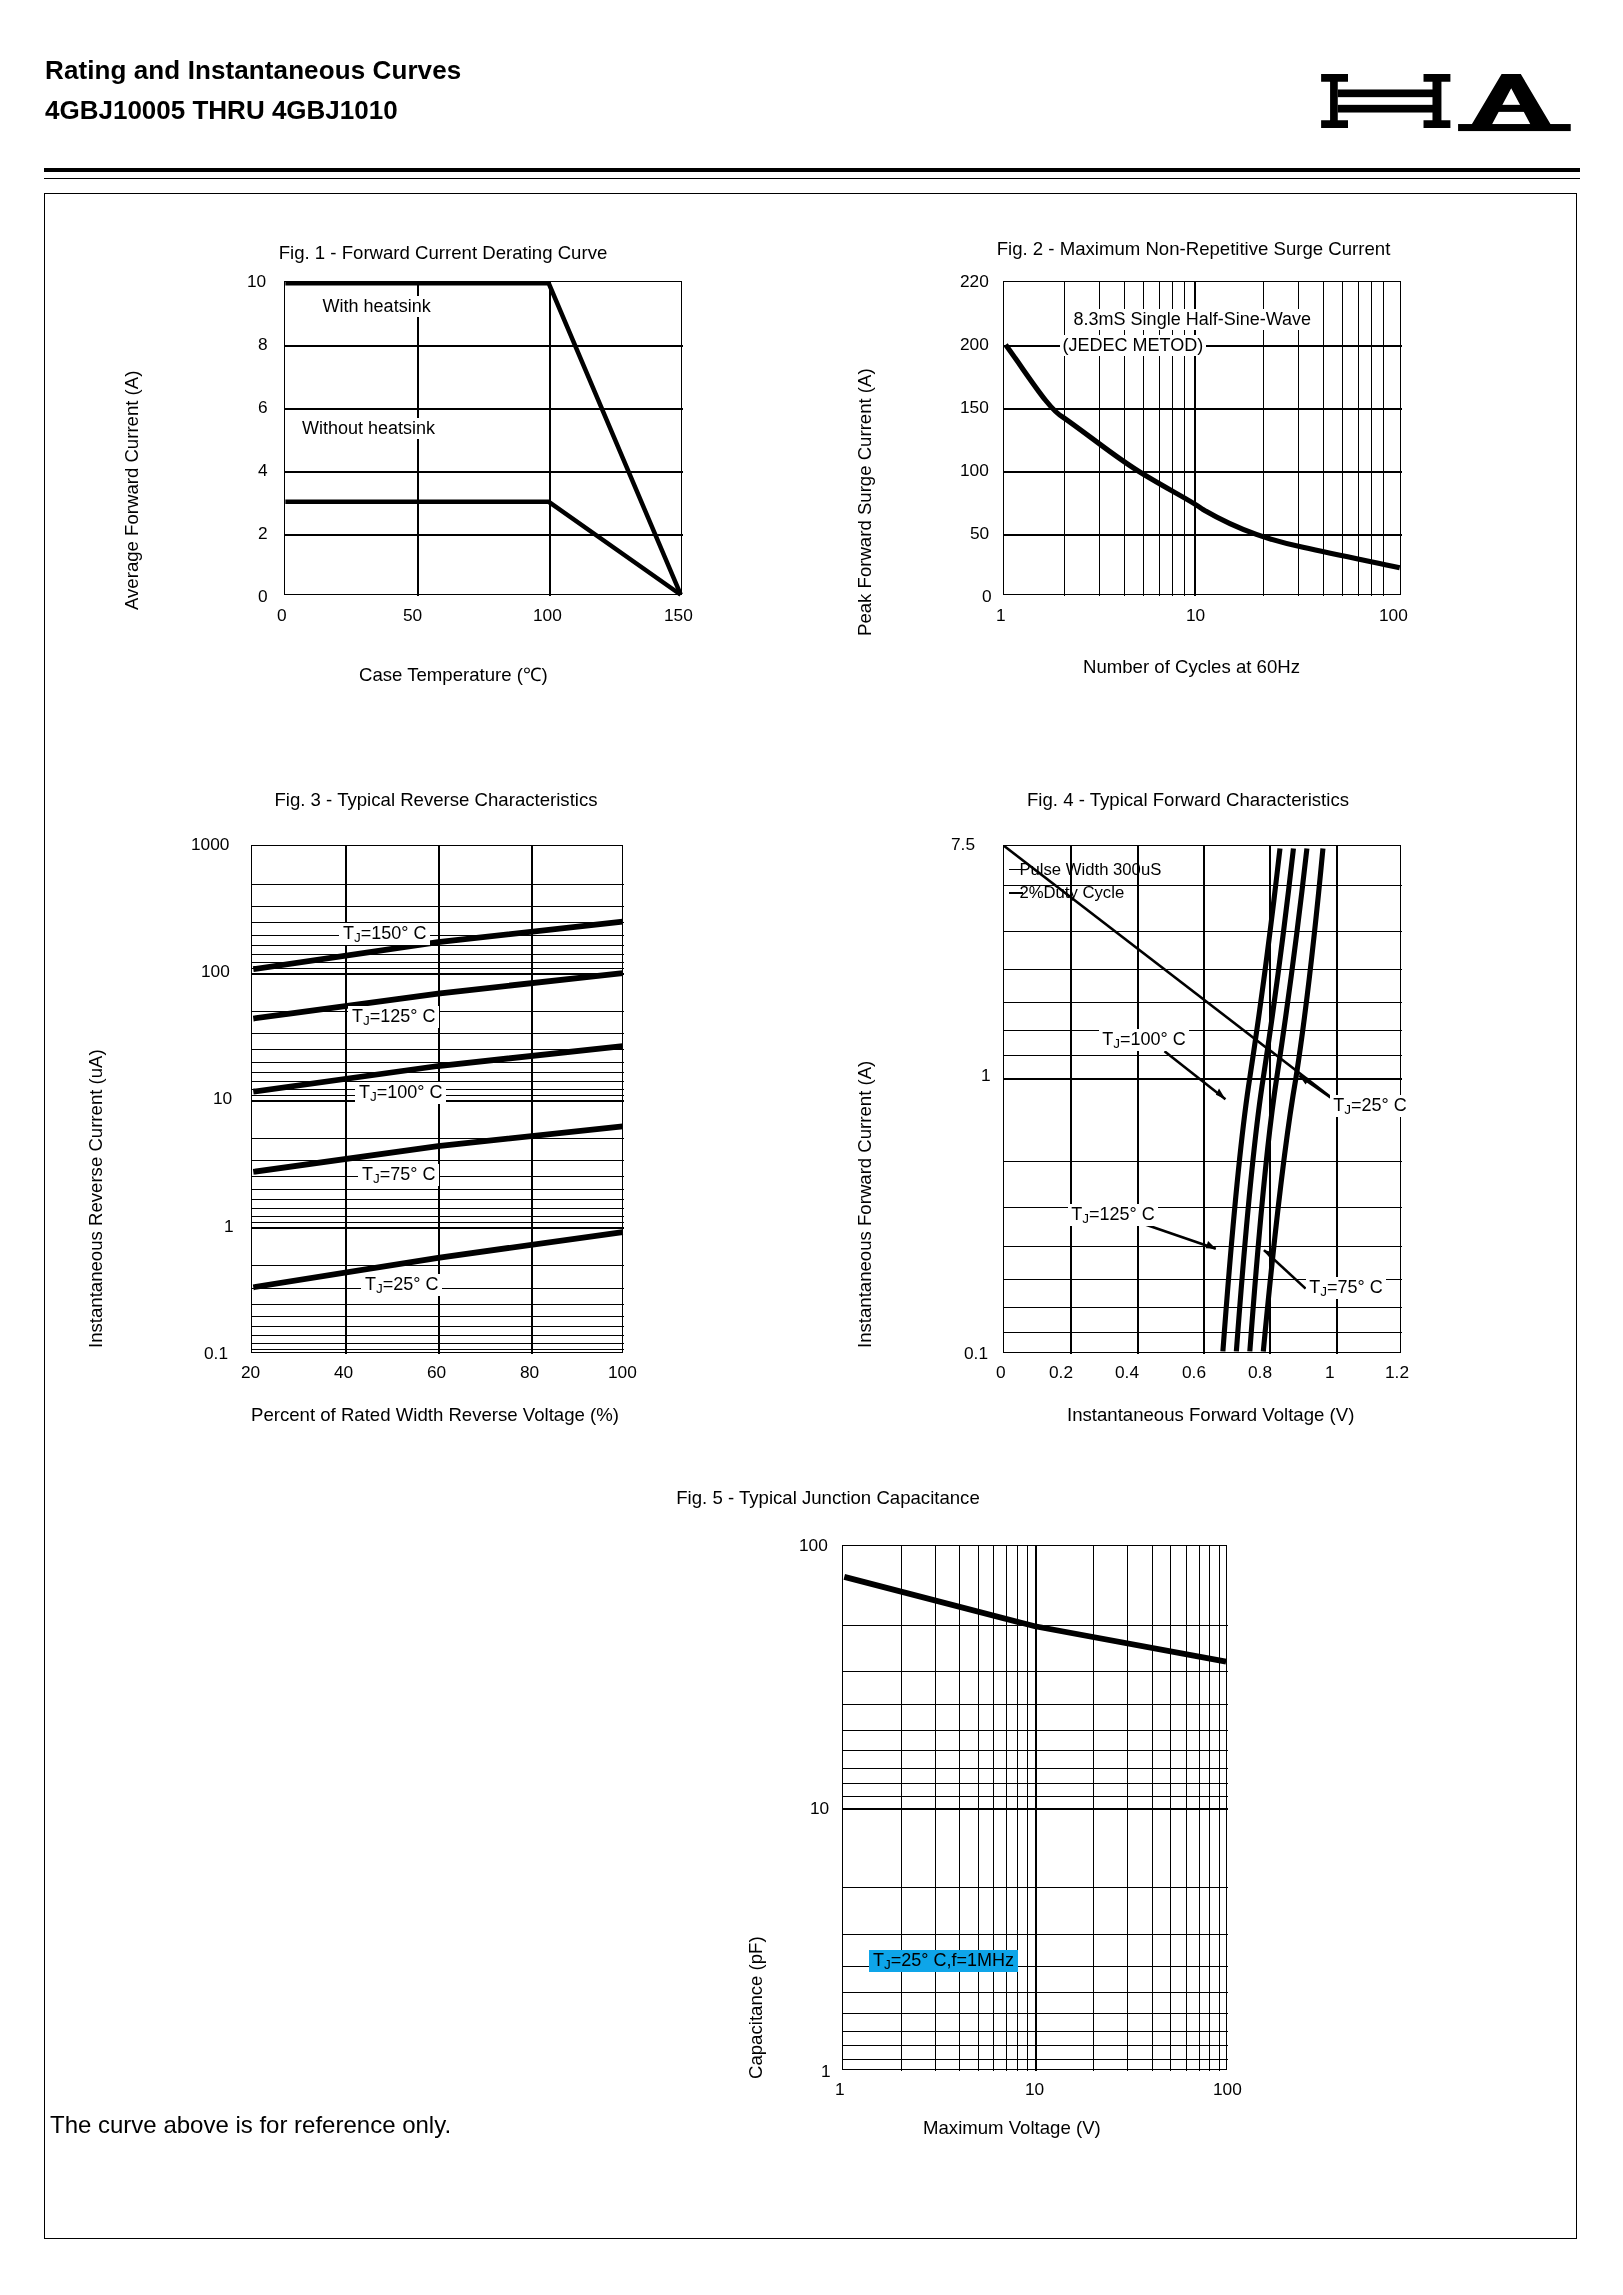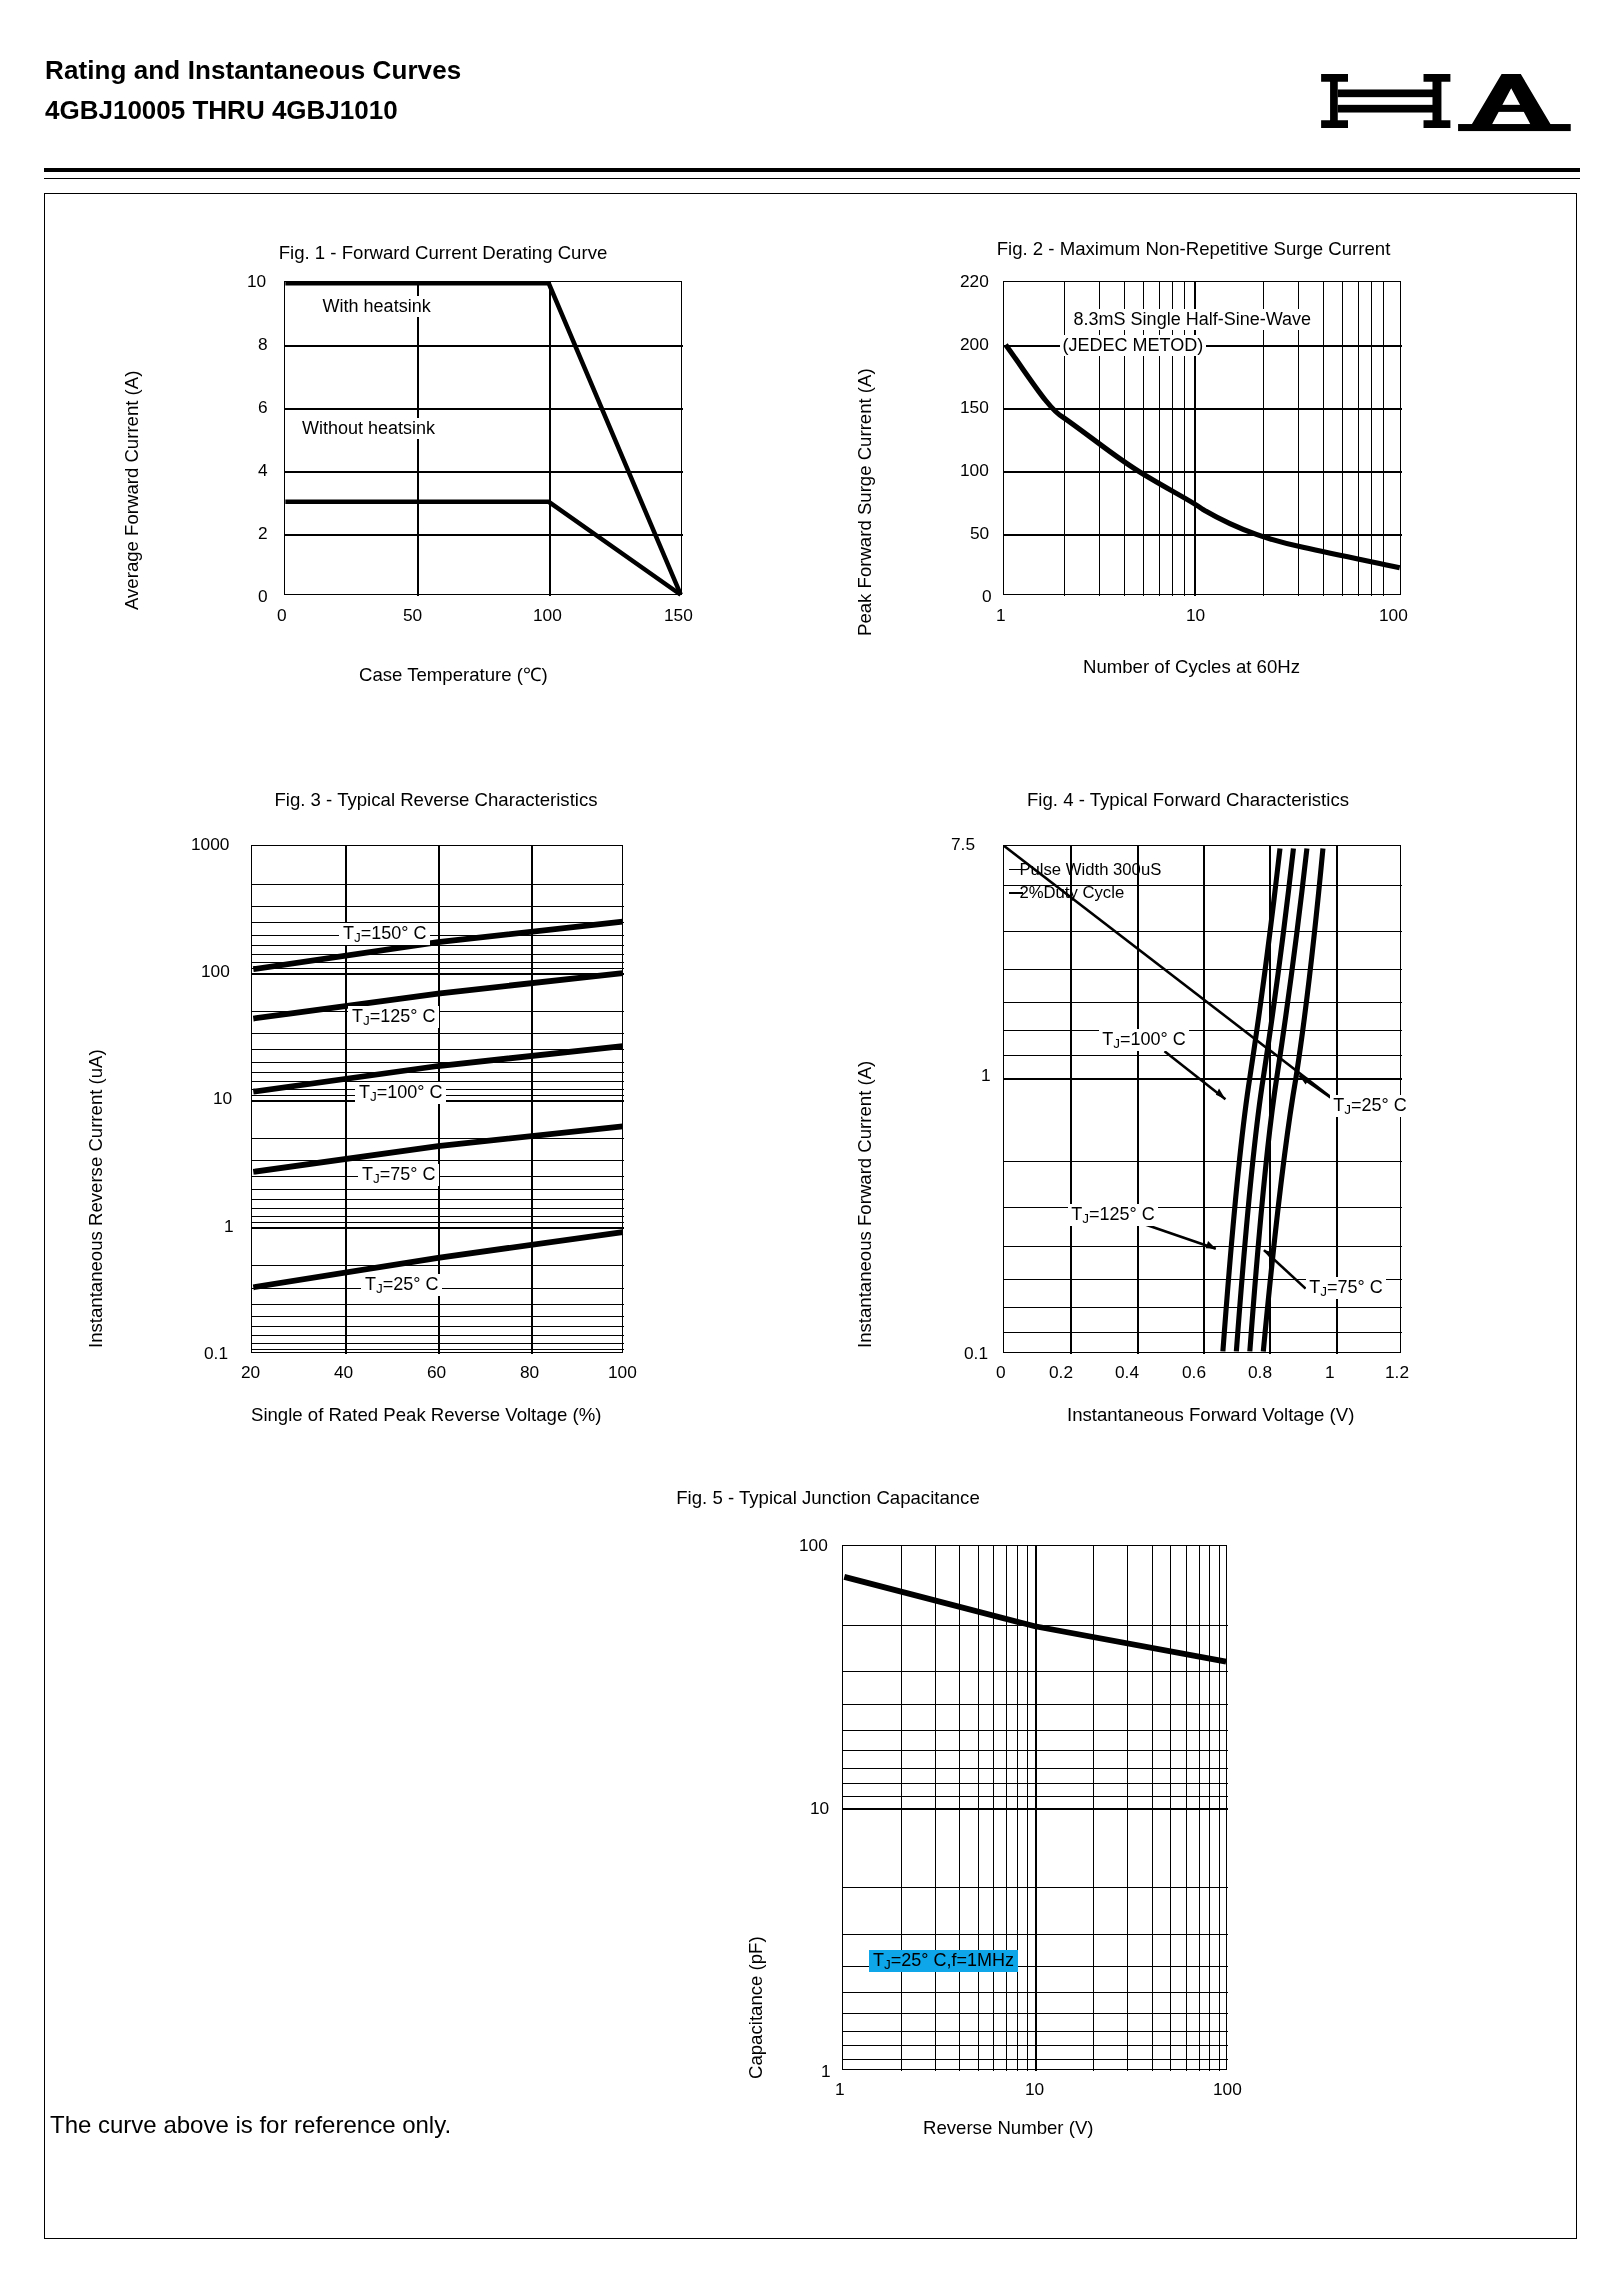--- a/index.html
+++ b/index.html
@@ -222,21 +222,21 @@
       <div class="ann" style="left:106px;top:318px;background:#fff;padding:0 3.9px;">T<span class="sub">J</span>=75<span class="deg">°</span> C</div>
       <div class="ann" style="left:109px;top:428px;background:#fff;padding:0 3.9px;">T<span class="sub">J</span>=25<span class="deg">°</span> C</div>
     </div>
 
     <div class="tick" style="left:177px;top:579px;">20</div>
     <div class="tick" style="left:270px;top:579px;">40</div>
     <div class="tick" style="left:363px;top:579px;">60</div>
     <div class="tick" style="left:456px;top:579px;">80</div>
     <div class="tick" style="left:544px;top:579px;">100</div>
 
-    <div class="axlabel" style="left:187px;top:621px;">Single of Rated Peak Reverse Voltage (%)</div>
+    <div class="axlabel" style="left:187px;top:621px;">Percent of Rated Width Reverse Voltage (%)</div>
   </div>
 
   <div class="fig" style="left:828px;top:783px;width:744px;height:642px;">
     <div class="figtitle" style="left:148px;top:6.4px;width:424px;">Fig. 4 - Typical Forward Characteristics</div>
 
     <div class="vlabel" style="left:26px;top:565px;">Instantaneous Forward Current (A)</div>
 
     <div class="tick" style="left:123px;top:51px;">7.5</div>
     <div class="tick" style="left:153px;top:282px;">1</div>
     <div class="tick" style="left:136px;top:560px;">0.1</div>
@@ -354,19 +354,19 @@
         <polyline points="2,48 299,125 597,180" fill="none" stroke="#000" stroke-width="9"></polyline>
       </svg>
 
       <div class="ann" style="left:26px;top:404px;background:#0ea5e9;padding:0 3.9px;">T<span class="sub">J</span>=25<span class="deg">°</span> C,f=1MHz</div>
     </div>
 
     <div class="tick" style="left:386px;top:597px;">1</div>
     <div class="tick" style="left:576px;top:597px;">10</div>
     <div class="tick" style="left:764px;top:597px;">100</div>
 
-    <div class="axlabel" style="left:474px;top:635px;">Reverse Number (V)</div>
+    <div class="axlabel" style="left:474px;top:635px;">Maximum Voltage (V)</div>
   </div>
 
   <div class="footnote">The curve above is for reference only.</div>
 
 </div>
 
 
 </body></html>

